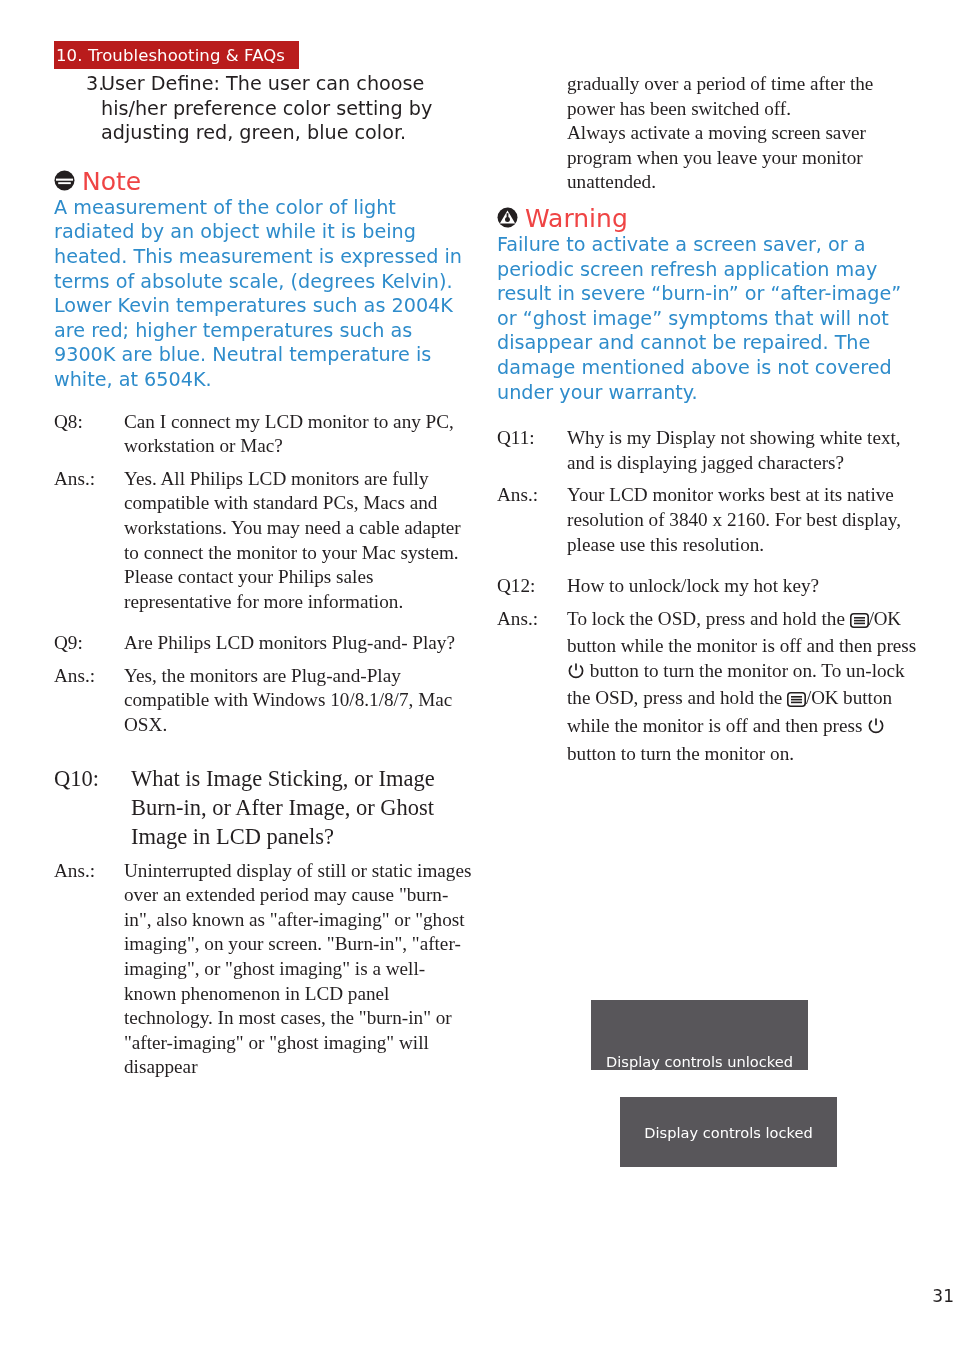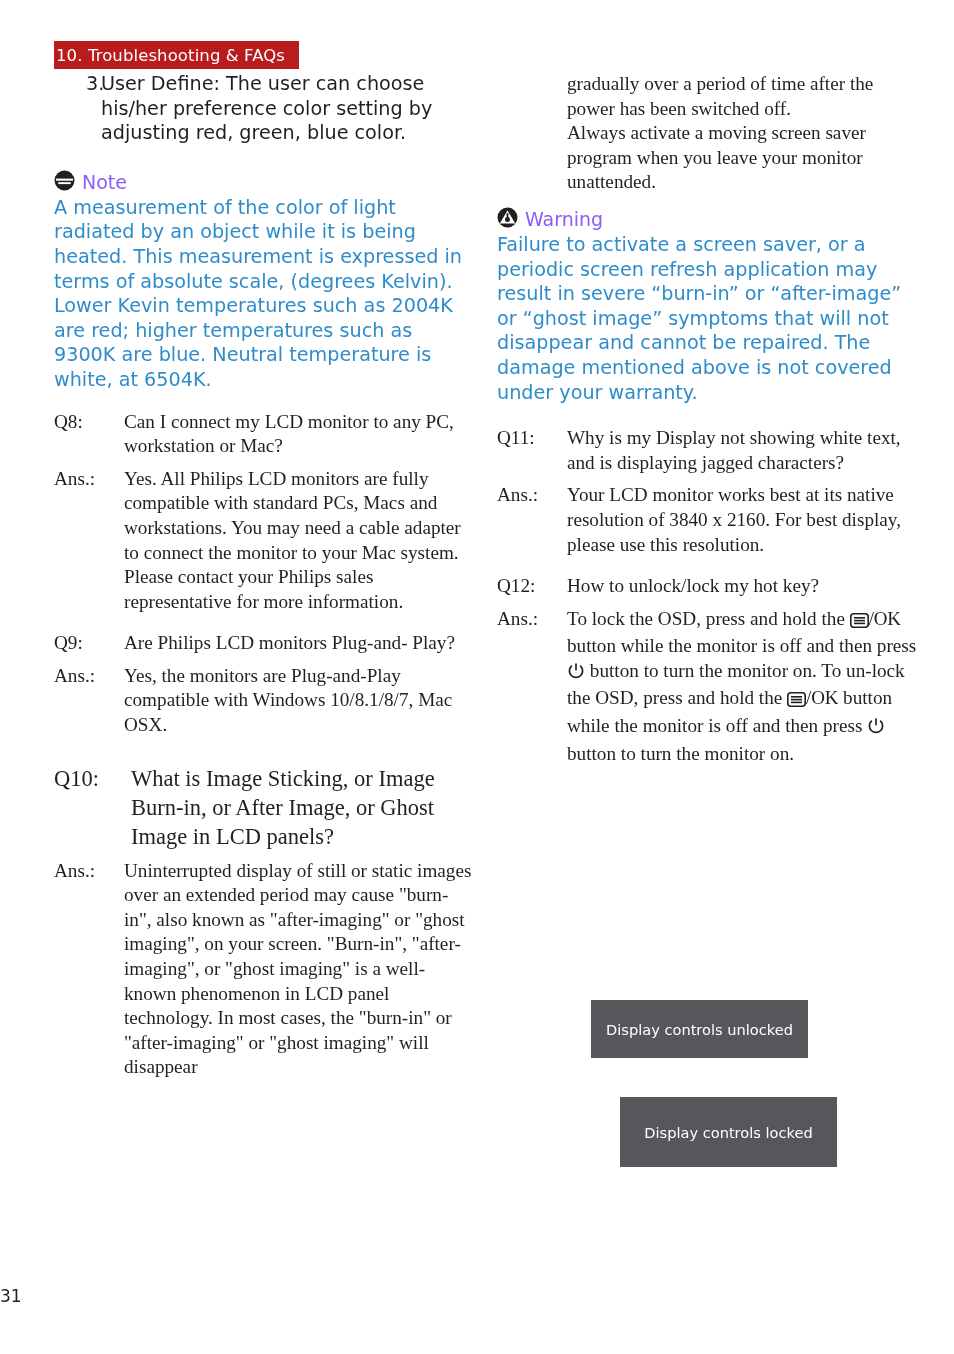--- a/index.html
+++ b/index.html
@@ -95,22 +95,22 @@
 
   
   .callout-head {
     display: flex;
     align-items: center;
     gap: 7px;
     margin-top: 24px;
     margin-bottom: 1px;
   }
   .callout-head .title {
-    color: #8b5cf6;
-    font-size: 19px;
+    color: #ef4444;
+    font-size: 25px;
     line-height: 24px;
   }
   .callout-body {
     color: #2e8ccb;
     font-size: 19.2px;
     line-height: 24.6px;
   }
   .warn-head { margin-top: 0; }
 
   .icon-svg { display: block; }
@@ -134,37 +134,38 @@
     display: flex;
     align-items: center;
     justify-content: center;
     box-sizing: border-box;
   }
   .osd-unlocked {
     position: absolute;
     left: 591px;
     top: 1000px;
     width: 217px;
-    height: 58px;
+    height: 70px;
+    align-items: flex-end;
   }
   .osd-locked {
     position: absolute;
     left: 620px;
     top: 1097px;
     width: 217px;
     height: 70px;
   }
 
   
   .page-num {
     position: absolute;
     left: 0;
     top: 1286px;
     width: 954px;
-    text-align: left;
+    text-align: right;
     font-size: 17px;
     color: #231f20;
   }
 </style>
 </head>
 <body>
 
 <div class="header-bar">
   <span>10. Troubleshooting &amp; FAQs</span>
 </div>

